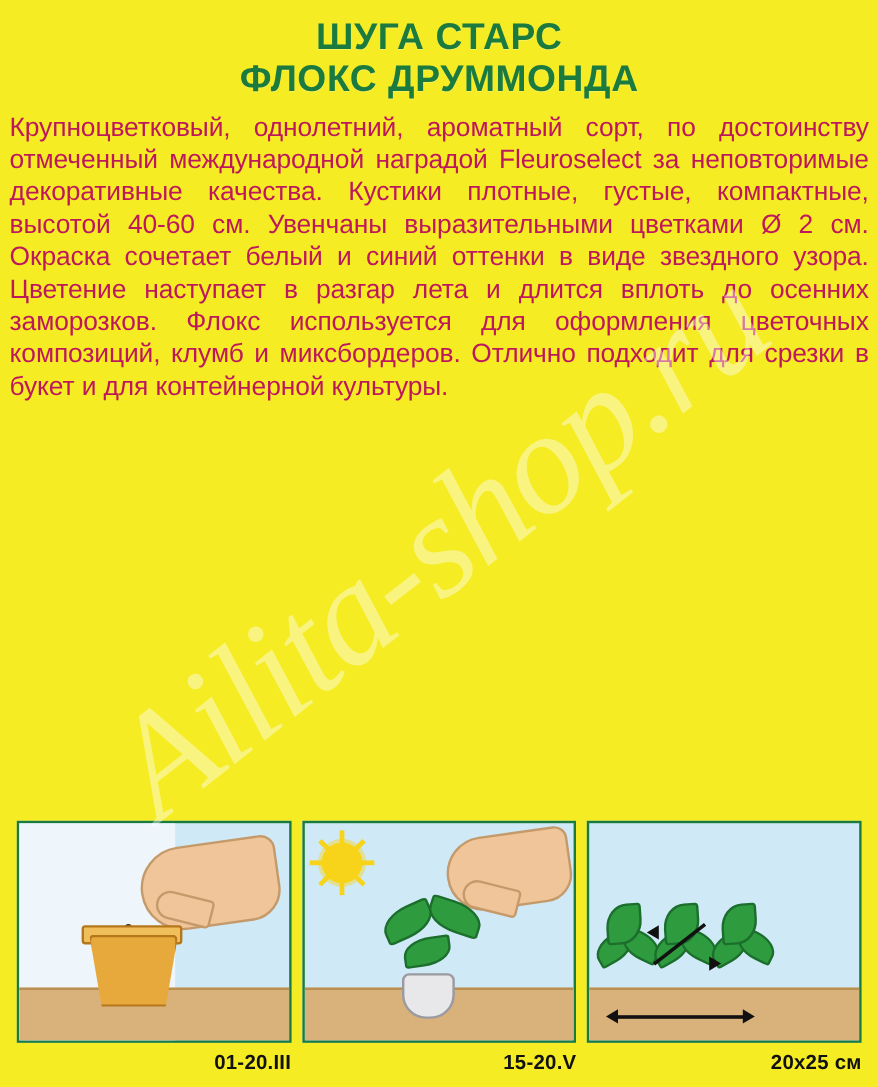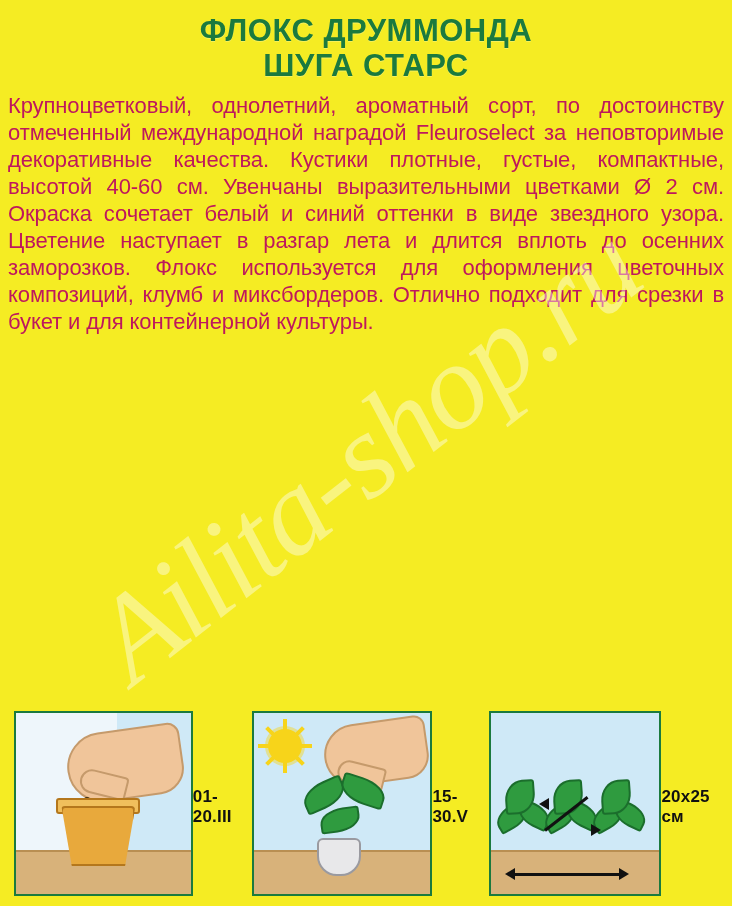--- a/index.html
+++ b/index.html
@@ -60,22 +60,22 @@
     position: absolute;
     left: 14px;
     right: 14px;
     bottom: 10px;
     display: flex;
     gap: 9px;
   }
   .picto-cell {
     flex: 1 1 0;
     display: flex;
-    flex-direction: row;
-    align-items: center;
+    flex-direction: column;
+    align-items: flex-end;
   }
   .picto-frame {
     width: 100%;
     height: 185px;
     border: 2px solid #1b7a3e;
     background: #cfe9f7;
     position: relative;
     overflow: hidden;
     box-sizing: border-box;
   }
@@ -243,22 +243,22 @@
     white-space: nowrap;
     letter-spacing: -2px;
   }
 </style>
 </head>
 <body>
 
 <div id="packet">
 
   <div class="title-block">
+    <div class="title-line">ШУГА СТАРС</div>
     <div class="title-line">ФЛОКС ДРУММОНДА</div>
-    <div class="title-line">ШУГА СТАРС</div>
   </div>
 
   <div class="description">
     <p>Крупноцветковый, однолетний, ароматный сорт, по достоинству отмеченный международной наградой Fleuroselect за неповторимые декоративные качества. Кустики плотные, густые, компактные, высотой 40-60 см. Увенчаны выразительными цветками Ø 2 см. Окраска сочетает белый и синий оттенки в виде звездного узора. Цветение наступает в разгар лета и длится вплоть до осенних заморозков. Флокс используется для оформления цветочных композиций, клумб и миксбордеров. Отлично подходит для срезки в букет и для контейнерной культуры.</p>
   </div>
 
   <div class="picto-strip">
 
     <div class="picto-cell">
       <div class="picto-frame">
@@ -284,21 +284,21 @@
         <div class="hand" style="right:2px; top:8px; width:100px; height:58px;">
             <div class="finger"></div>
           </div>
         <div class="seedling">
           <div class="leaf" style="left:-12px; top:14px; width:40px; height:22px; transform:rotate(-24deg);"></div>
           <div class="leaf" style="left:26px; top:10px; width:42px; height:22px; transform:rotate(18deg) scaleX(-1);"></div>
           <div class="leaf" style="left:6px; top:40px; width:36px; height:20px; transform:rotate(-8deg);"></div>
         </div>
         <div class="root-ball"></div>
       </div>
-      <div class="picto-caption">15-30.V</div>
+      <div class="picto-caption">15-20.V</div>
     </div>
 
     <div class="picto-cell">
       <div class="picto-frame">
         <div class="soil"></div>
         <div class="row-plant" style="left:10px; bottom:40px;">
           <div class="leaf" style="left:-6px; top:30px; width:30px; height:18px; transform:rotate(-30deg);"></div>
           <div class="leaf" style="left:16px; top:28px; width:30px; height:18px; transform:rotate(26deg) scaleX(-1);"></div>
           <div class="leaf" style="left:4px; top:4px; width:26px; height:30px; transform:rotate(-4deg);"></div>
         </div>

